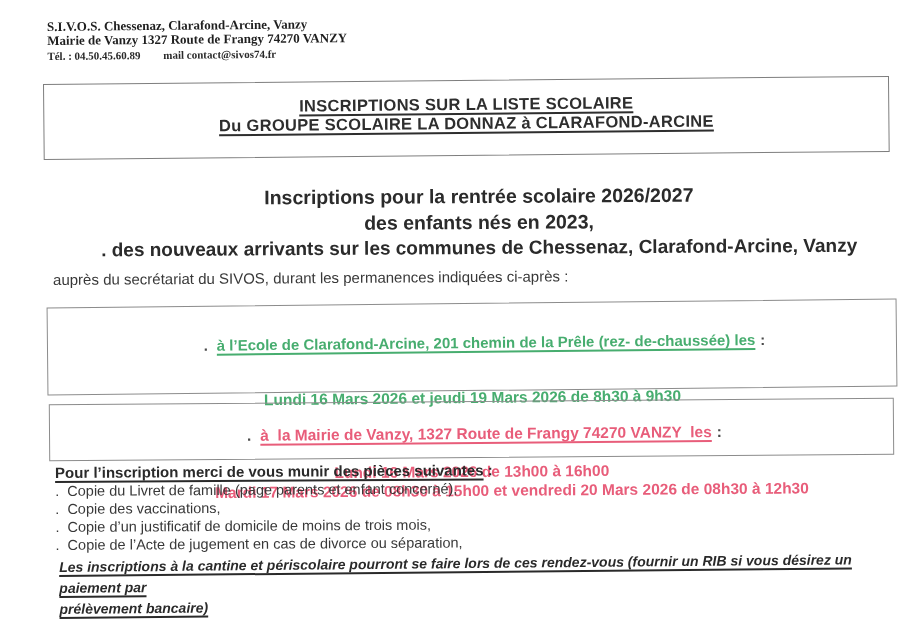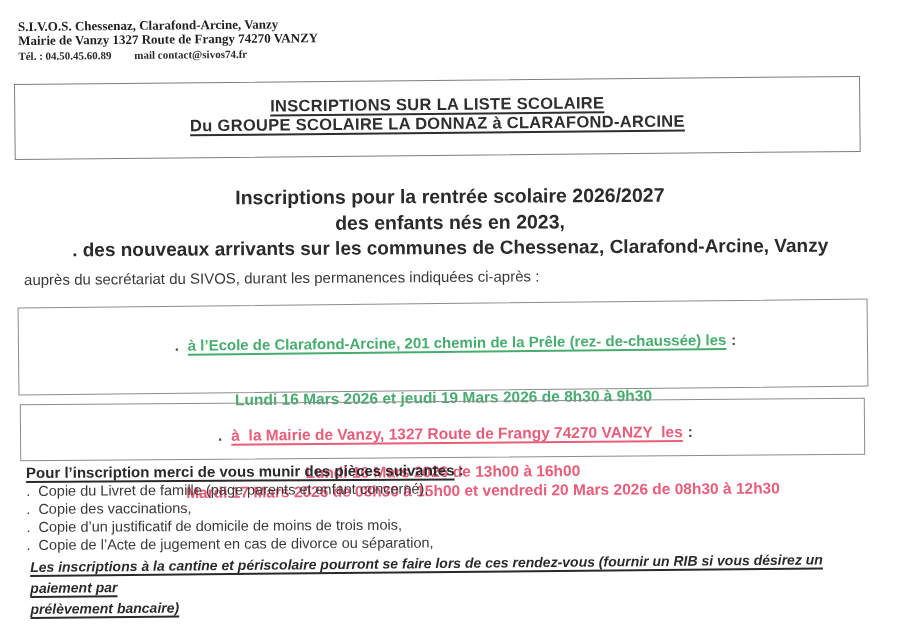--- a/index.html
+++ b/index.html
@@ -11,21 +11,21 @@
   }
   *{margin:0;padding:0;box-sizing:border-box;}
   html,body{width:900px;height:626px;}
   body{
     background:#ffffff;
     font-family:"Liberation Sans", sans-serif;
     color:var(--body-ink);
     overflow:hidden;
     position:relative;
   }
-  .page{position:absolute;inset:0;}
+  .page{position:absolute;inset:0;margin-left:29px;}
 
   
   .org-header{
     position:absolute;left:18px;top:20px;
     font-family:"Liberation Serif", serif;
     color:#1f1f1f;
     transform:rotate(-0.55deg);
     transform-origin:left top;
     line-height:14px;
   }

